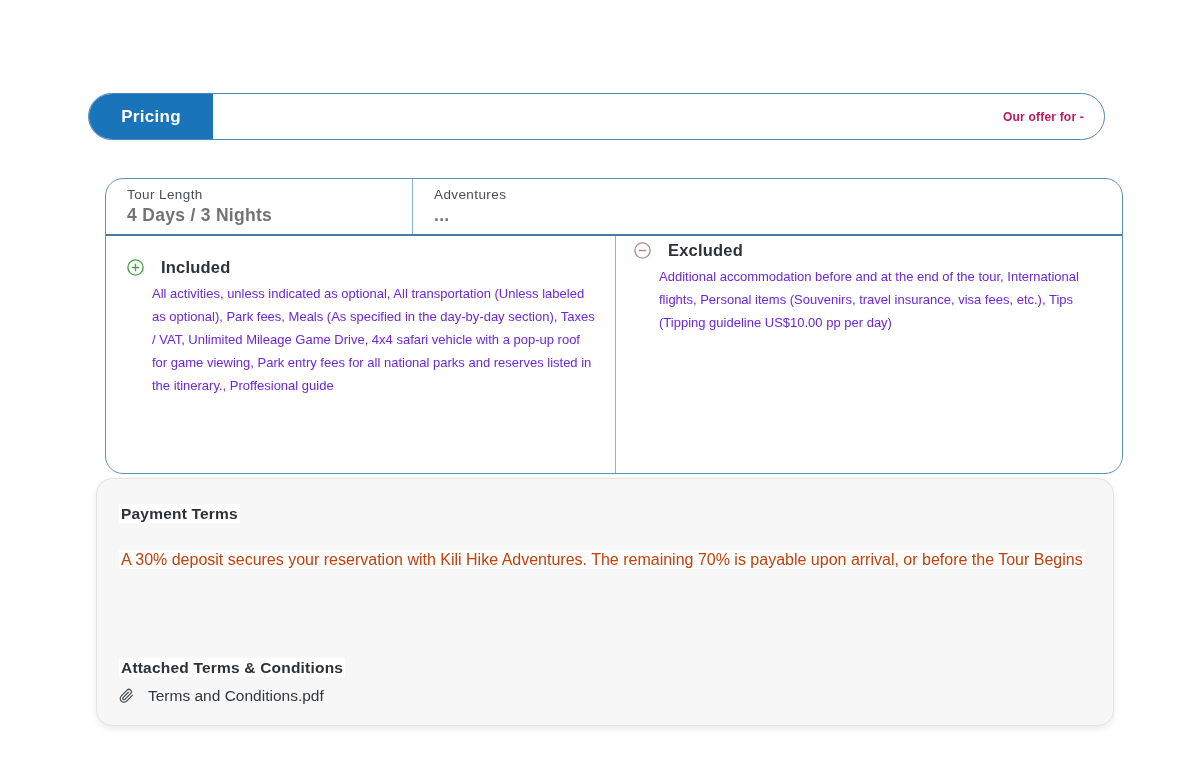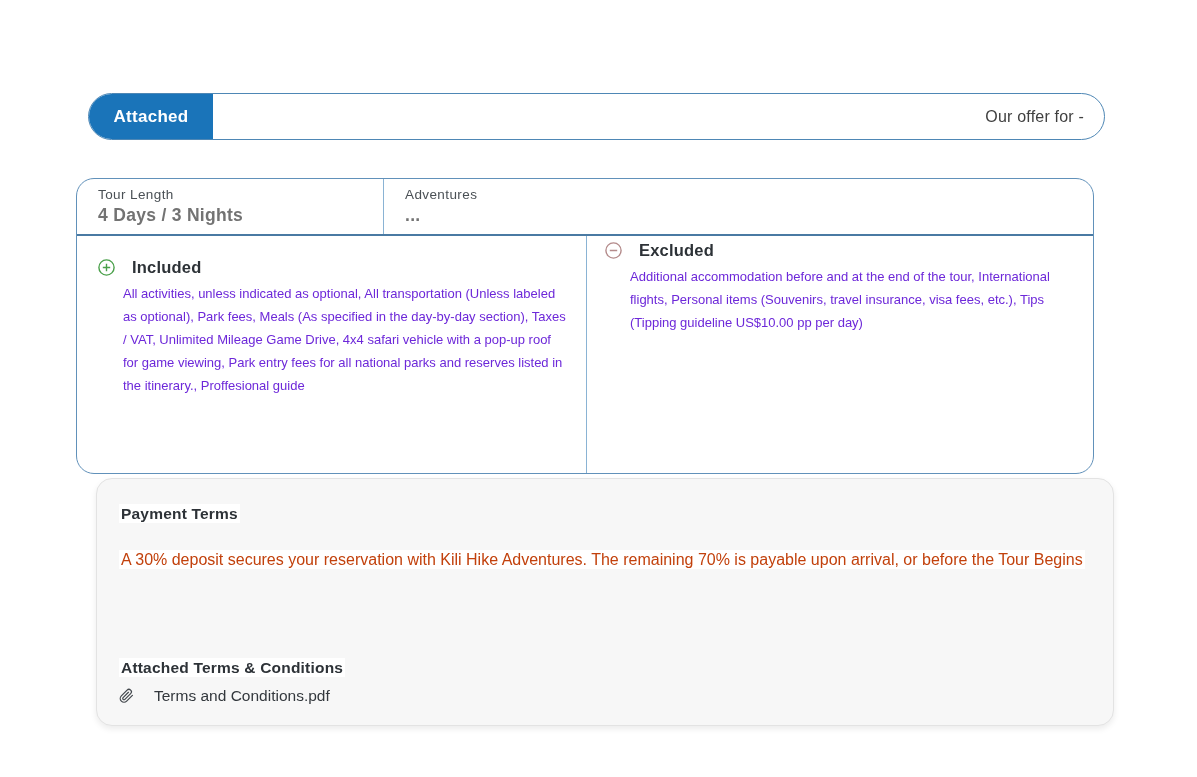--- a/index.html
+++ b/index.html
@@ -18,26 +18,26 @@
     display:flex;align-items:stretch;background:#fff;box-sizing:border-box;
   }
   .pricing-tab{
     width:124px;background:#1a74b9;border-radius:25px 0 0 25px;
     color:#ffffff;font-weight:bold;font-size:17px;letter-spacing:.3px;
     display:flex;align-items:center;justify-content:center;cursor:pointer;
     border:none;
   }
   .offer-label{
     margin-left:auto;display:flex;align-items:center;padding-right:20px;
-    font-weight:normal;color:#404040;font-size:16px;letter-spacing:.2px;
+    font-weight:bold;color:#be185d;font-size:12px;letter-spacing:.2px;
   }
 
   
   .main-box{
-    position:absolute;left:76px;top:178px;width:1018px;height:296px;
+    position:absolute;left:105px;top:178px;width:1018px;height:296px;
     border:1px solid #6191ba;border-radius:18px;overflow:hidden;
     background:#fff;display:flex;flex-direction:column;box-sizing:border-box;
   }
   .summary-row{height:55px;display:flex;border-bottom:2px solid #4a7aa3;flex-shrink:0;}
   .cell{padding:8px 0 0 21px;box-sizing:border-box;}
   .cell-tour{width:307px;border-right:1px solid #8ab3d4;}
   .cell-trav{flex:1;}
   .cell-label{font-size:13.5px;color:#4a5055;letter-spacing:.4px;}
   .cell-value{font-size:17.5px;font-weight:bold;color:#737373;margin-top:3px;letter-spacing:.3px;}
 
@@ -54,30 +54,30 @@
   .payment-box{
     position:absolute;left:96px;top:478px;width:1018px;height:248px;
     background:#f7f7f7;border:1px solid #e3e3e3;border-radius:16px;
     box-shadow:0 3px 6px rgba(0,0,0,.08);
     padding:26px 22px;box-sizing:border-box;
   }
   .pay-title{font-weight:bold;font-size:15.5px;color:#2d3237;letter-spacing:.2px;}
   .pay-text{margin-top:24px;font-size:16px;line-height:26px;color:#c2410c;max-width:978px;}
   .hl{background:rgba(255,255,255,.92);box-decoration-break:clone;-webkit-box-decoration-break:clone;padding:1px 2px;}
   .attach-title{margin-top:86px;font-weight:bold;font-size:15.5px;color:#2d3237;letter-spacing:.2px;}
-  .attach-row{margin-top:10px;display:flex;align-items:center;gap:20px;font-size:15.5px;color:#33383d;cursor:pointer;width:max-content;}
+  .attach-row{margin-top:10px;display:flex;align-items:center;gap:14px;font-size:15.5px;color:#33383d;cursor:pointer;width:max-content;}
   .attach-row svg{flex-shrink:0;}
 </style>
 </head>
 <body>
 
 <div class="page">
 
   <div class="offer-pill">
-    <div class="pricing-tab">Attached</div>
+    <div class="pricing-tab">Pricing</div>
     <div class="offer-label">Our offer for -</div>
   </div>
 
   <div class="main-box">
     <div class="summary-row">
       <div class="cell cell-tour">
         <div class="cell-label">Tour Length</div>
         <div class="cell-value">4 Days / 3 Nights</div>
       </div>
       <div class="cell cell-trav">

